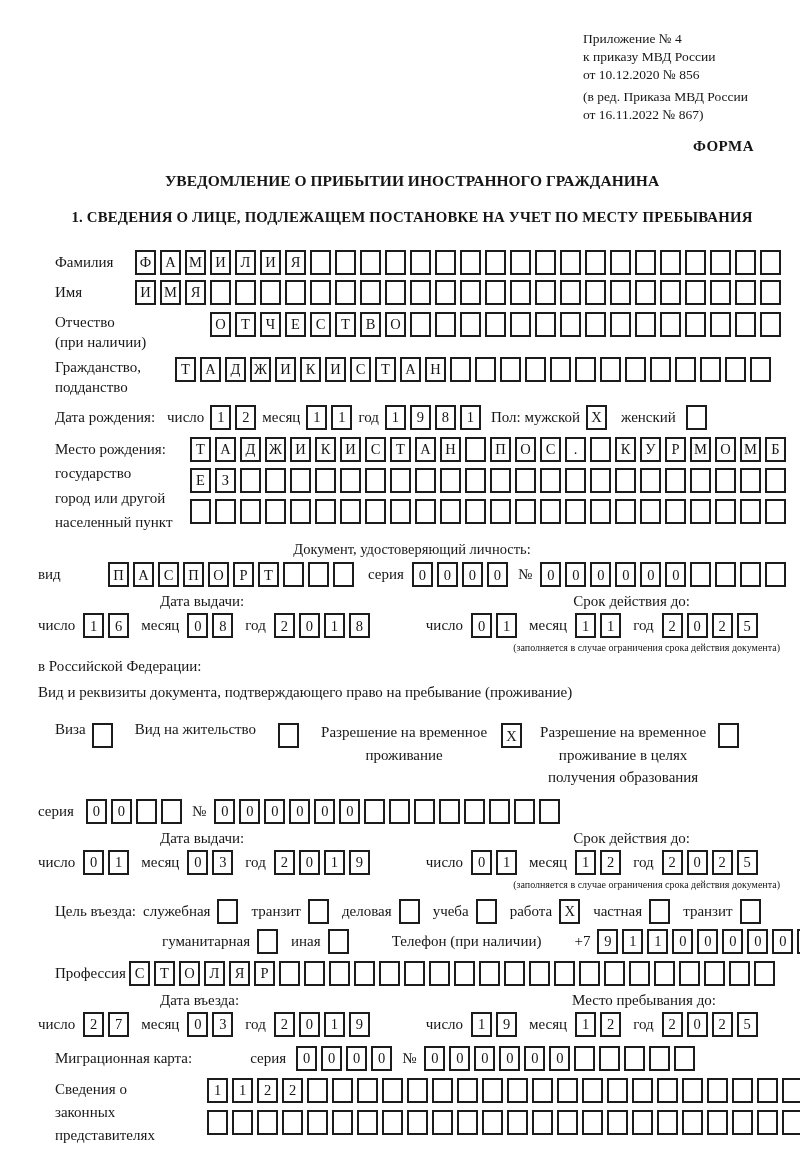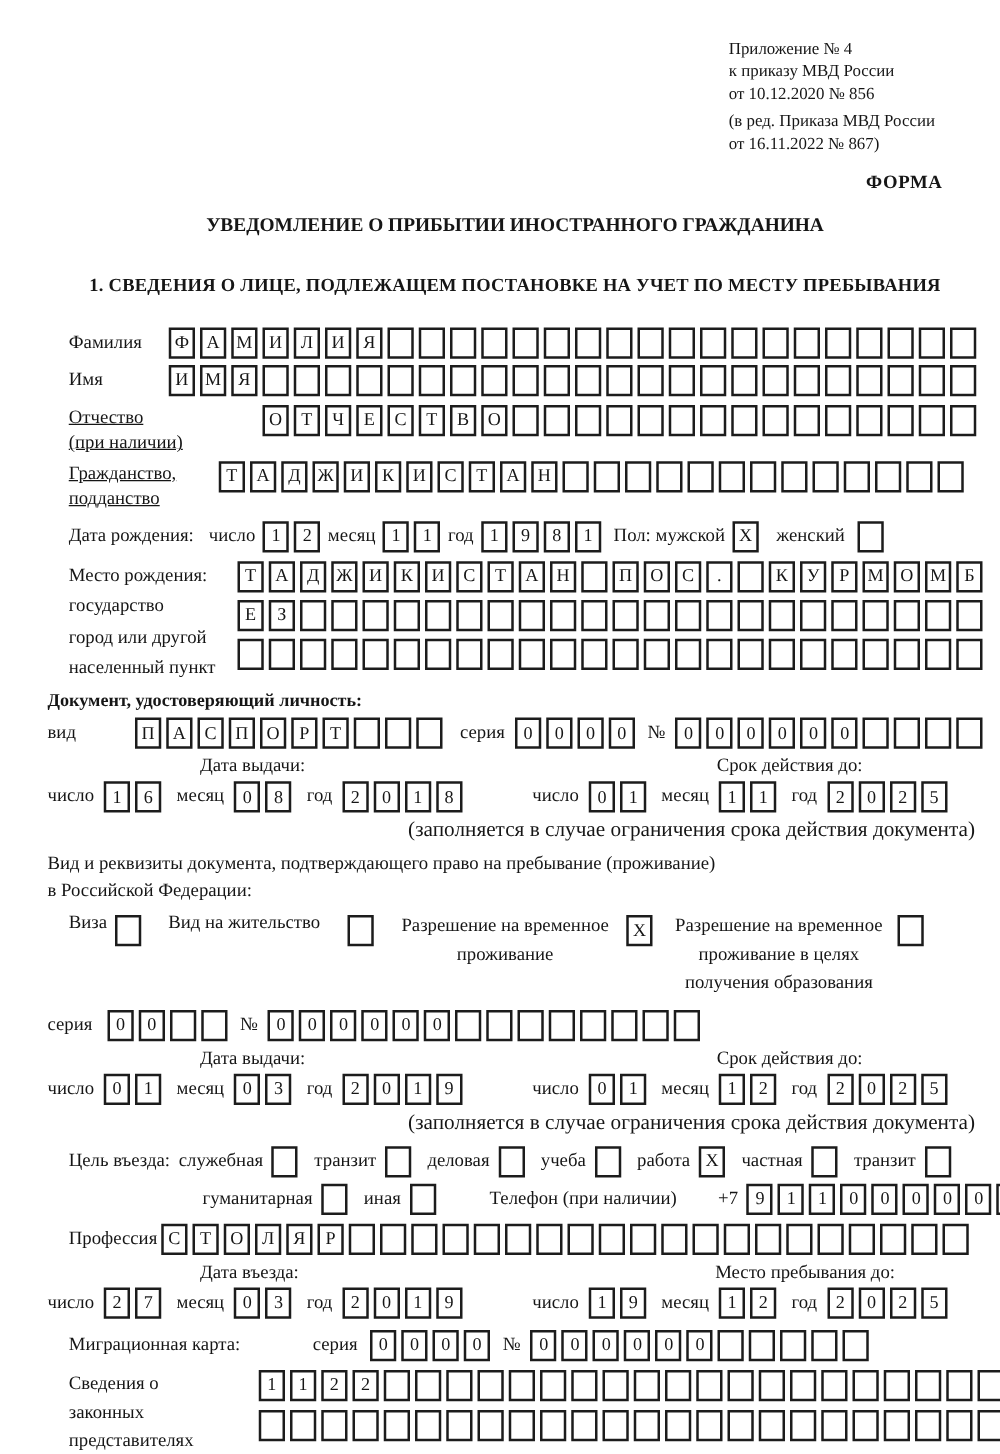--- a/index.html
+++ b/index.html
@@ -12,57 +12,57 @@
   .page { width:800px; height:1163px; padding:30px 14px 0 38px; overflow:hidden; position:relative; }
 
   
   .hdr { margin-left:545px; line-height:1.32; font-size:13.5px; }
   .hdr .rev { margin-top:5px; }
   .forma { text-align:right; padding-right:32px; font-weight:bold; font-size:15px; margin-top:14px; letter-spacing:.5px; }
 
   
   .title { text-align:center; font-weight:bold; font-size:15.5px; line-height:1.55; margin-top:14px; }
   .blank-underline { display:inline-block; width:58px; border-bottom:2px solid #2a2a2a; height:1em; margin-left:10px; vertical-align:baseline; }
-  .sect { text-align:center; font-weight:bold; font-size:14.8px; margin-top:28px; letter-spacing:.2px; }
+  .sect { text-align:center; font-weight:bold; font-size:14.8px; margin-top:16px; letter-spacing:.2px; }
 
   
   .row { display:flex; align-items:center; margin-top:5px; }
   .ind { padding-left:17px; }
   .lbl { flex:none; }
   .cells { display:flex; gap:4px; flex:none; }
   .cell {
     width:21px; height:25px; flex:none; border:2px solid #1c1c1c; background:#fff;
     display:flex; align-items:center; justify-content:center;
     font-size:14.5px; line-height:1;
   }
   .w80 { width:80px; } .w155 { width:155px; } .w120 { width:120px; } .w74 { width:74px; }
-  .two-line { line-height:1.35;text-decoration:underline; }
+  .two-line { line-height:1.35; }
 
   
   .bd .lbl2 { margin:0 6px; }
 
   
   .bp { align-items:flex-start; margin-top:7px; }
   .bp-label { width:135px; line-height:1.62; flex:none; }
   .bp-cells > .cells { margin-top:0; }
   .bp-cells > .cells + .cells { margin-top:6px; }
 
-  .center-head { font-weight:bold; margin-top:7px; font-size:14.5px; }
+  .center-head { text-align:center; font-weight:normal; margin-top:7px; font-size:14.5px; }
 
   
   .heads { margin-top:6px; }
   .heads .h1 { margin-left:122px; }
   .heads .h2 { margin-left:auto; margin-right:96px; }
   .dateline .grp { display:flex; align-items:center; gap:6px; }
   .dateline .grp .lbl { margin-right:2px; }
   .dateline .grp2 { margin-left:56px; }
-  .noteline { justify-content:flex-end; padding-right:6px; font-size:17px; margin-top:4px; }
-
-  
-  .perm { align-items:flex-start; margin-top:8px; }
+  .noteline { justify-content:flex-end; padding-right:6px; font-size:10px; margin-top:4px; }
+
+  
+  .perm { align-items:flex-start; margin-top:20px; }
   .perm .cells { margin-top:2px; }
   .optc { text-align:center; line-height:1.5; flex:none; }
   .ml6{margin-left:6px;} .ml10{margin-left:10px;} .ml14{margin-left:14px;} .ml18{margin-left:18px;} .ml22{margin-left:22px;} .ml30{margin-left:30px;}
 
   .purpose .lbl { margin-right:7px; }
   .purpose .cells { margin-right:13px; }
   .purpose2 { padding-left:124px; }
   .phone-prefix { margin:0 8px 0 26px; }
 
   
@@ -420,25 +420,25 @@
           <span class="cell">0</span>
           <span class="cell">2</span>
           <span class="cell">5</span>
         </span>
     </span>
   </div>
   <div class="row noteline">
       <span>(заполняется в случае ограничения срока действия документа)</span>
     </div>
 
+  <div class="row">
+      <span>в Российской Федерации:</span>
+    </div>
   <div class="row" style="margin-top:9px">
       <span>Вид и реквизиты документа, подтверждающего право на пребывание (проживание)</span>
-    </div>
-  <div class="row">
-      <span>в Российской Федерации:</span>
     </div>
 
   <div class="row ind perm">
     <span class="lbl" style="margin-right:6px">Виза</span>
     <span class="cells">
         <span class="cell"></span>
       </span>
     <span class="lbl ml22" style="margin-right:22px">Вид на жительство</span>
     <span class="cells">
         <span class="cell"></span>

